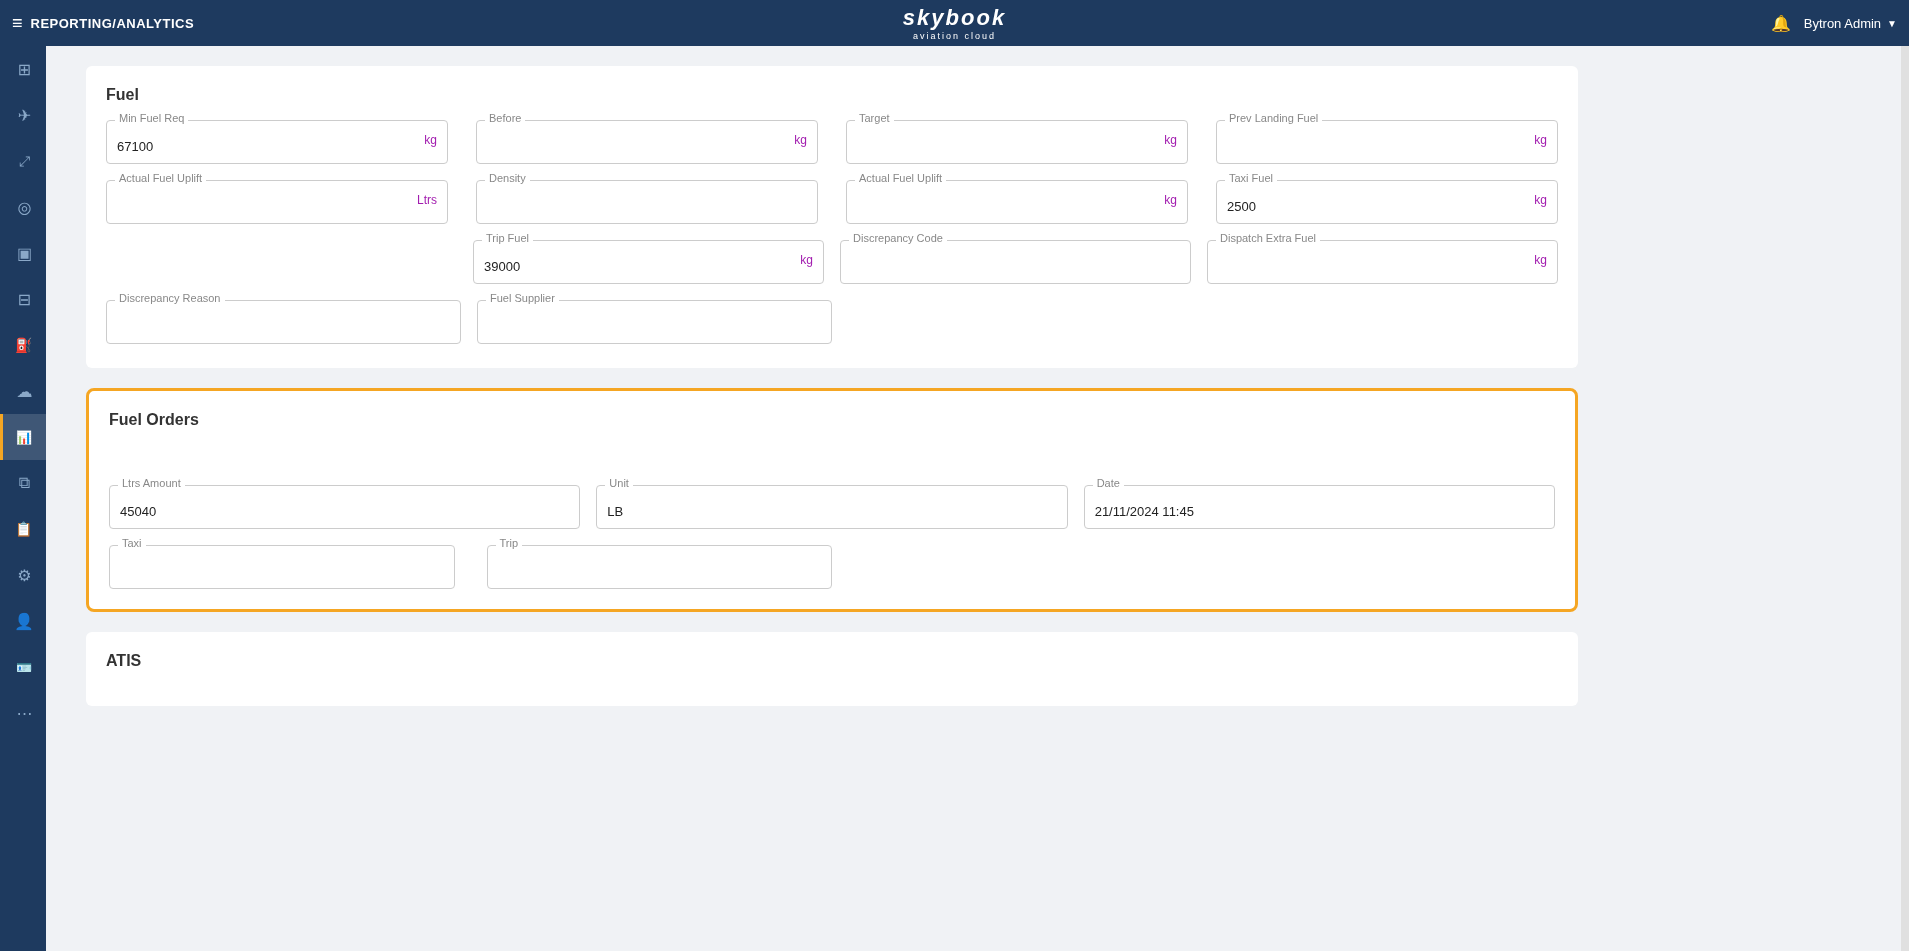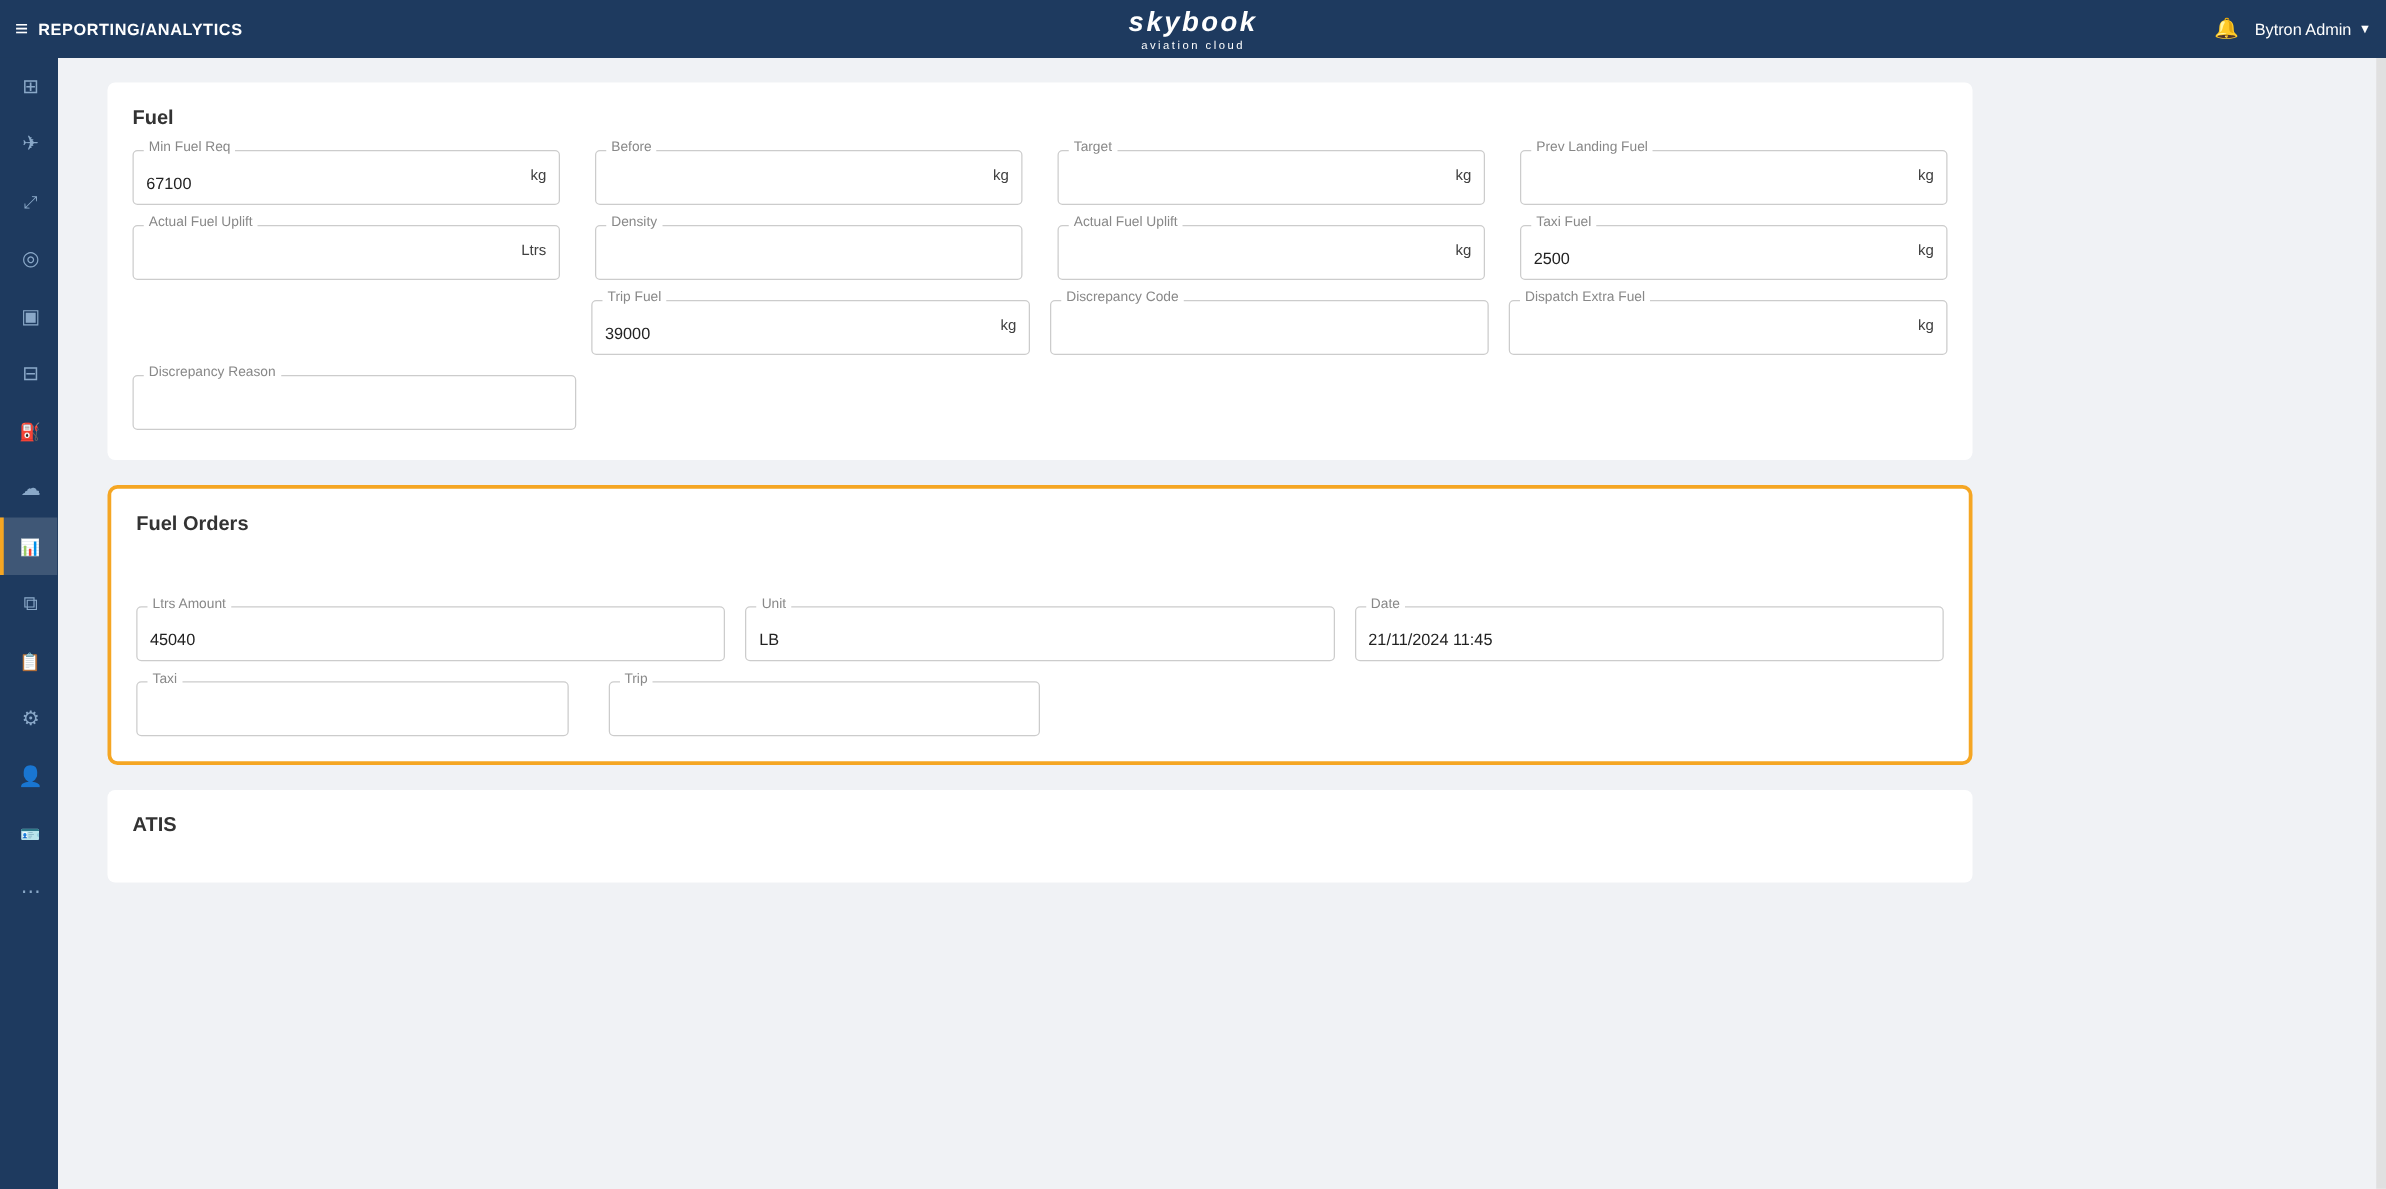--- a/index.html
+++ b/index.html
@@ -133,21 +133,21 @@
       font-size: 13px;
       color: #222;
       padding-top: 6px;
       display: flex;
       align-items: flex-start;
       justify-content: space-between;
       min-height: 24px;
     }
     .form-field-unit {
       font-size: 12px;
-      color: #404040;
+      color: #a21caf;
     }
     .form-field-input {
       border: none;
       outline: none;
       font-size: 13px;
       color: #222;
       width: 100%;
       background: transparent;
       padding-top: 6px;
     }
@@ -341,20 +341,26 @@
         </div>
       </div>
 
       <div style="display:grid;grid-template-columns:1fr 1fr 2fr;gap:16px;margin-bottom:4px;">
         <div class="form-field">
           <span class="form-field-label">Discrepancy Reason</span>
           <div class="form-field-value">
             <input class="form-field-input" value="" style="">
           </div>
         </div>
+        <div class="form-field">
+          <span class="form-field-label">Fuel Supplier</span>
+          <div class="form-field-value">
+            <input class="form-field-input" value="" style="">
+          </div>
+        </div>
         <div></div>
       </div>
     </div>
 
     <div class="fuel-orders-wrapper">
       <div class="section-heading">Fuel Orders</div>
 
       <div style="height:40px;"></div>
 
       <div style="display:grid;grid-template-columns:1fr 1fr 1fr;gap:16px;margin-bottom:16px;">

